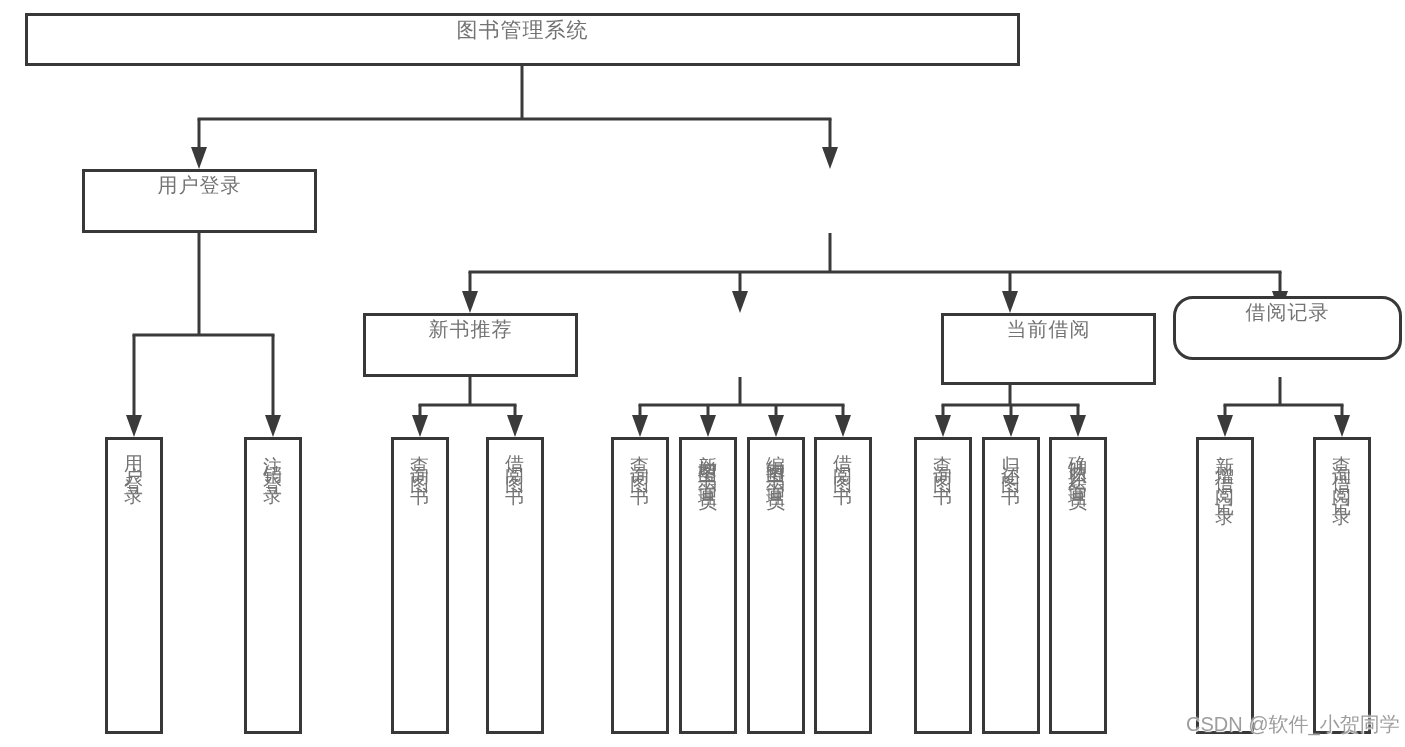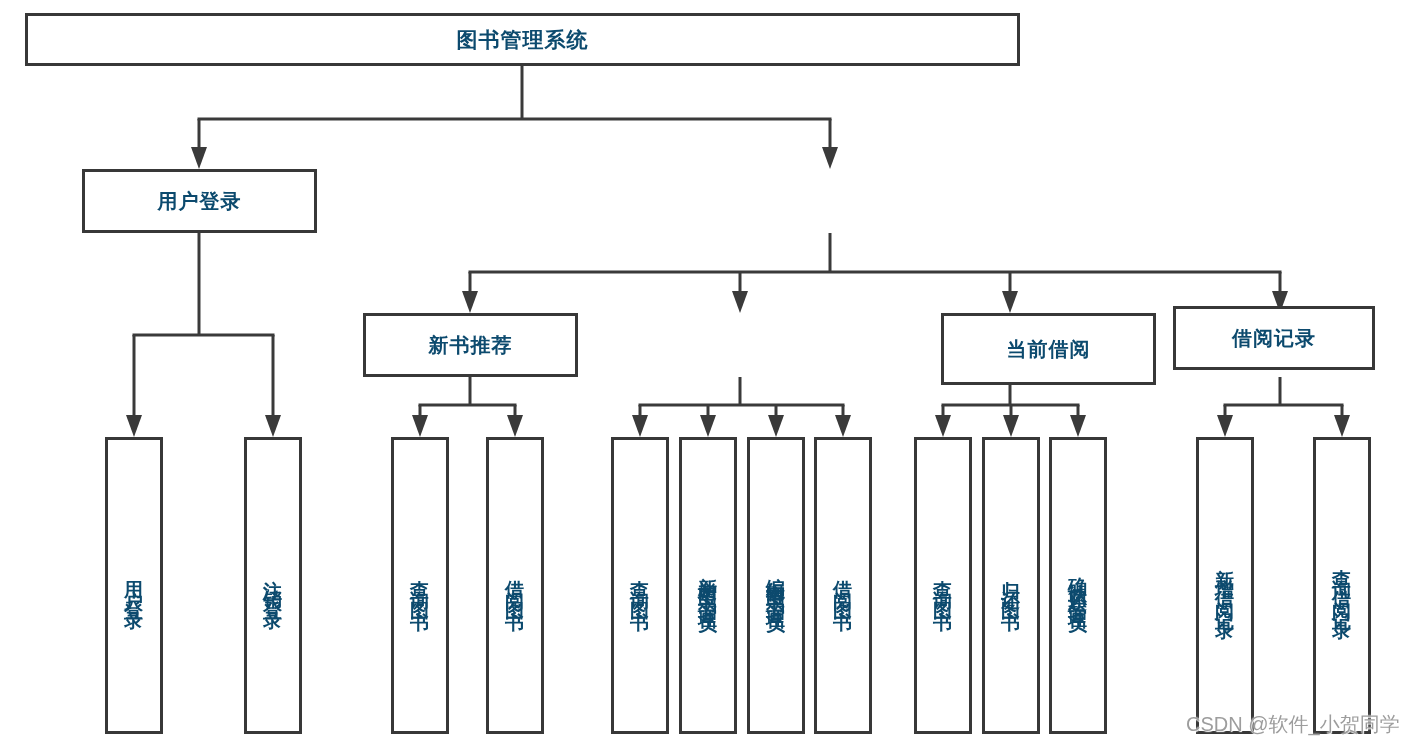--- a/index.html
+++ b/index.html
@@ -29,24 +29,22 @@
   #connectors polygon {
     fill: #3a3a3a;
     stroke: none;
   }
   .node {
     position: absolute;
     box-sizing: border-box;
     border: 3px solid #383838;
     background: #ffffff;
     display: flex;
-    align-items: center;
     justify-content: center;
-    color: #0c4a6e;
-    font-weight: bold;
+    color: #737373;
   }
   .hnode {
     font-size: 20px;
     letter-spacing: 1px;
     white-space: nowrap;
   }
   .root-node {
     font-size: 21px;
   }
   .vnode {
@@ -151,21 +149,21 @@
   <div class="node hnode" style="left:82px; top:169px; width:235px; height:64px;">
     <span>用户登录</span>
   </div>
 
   <div class="node hnode" style="left:363px; top:313px; width:215px; height:64px;">
     <span>新书推荐</span>
   </div>
   <div class="node hnode" style="left:941px; top:313px; width:215px; height:72px;">
     <span>当前借阅</span>
   </div>
-  <div class="node hnode" style="left:1173px; top:306px; width:202px; height:64px;">
+  <div class="node hnode" style="left:1173px; top:296px; width:229px; height:64px;border-radius:20px;">
     <span>借阅记录</span>
   </div>
 
   <div class="node vnode" style="left:105px;">
     <span class="vtext">用户登录</span>
   </div>
   <div class="node vnode" style="left:244px;">
     <span class="vtext">注销登录</span>
   </div>
   <div class="node vnode" style="left:391px;">

